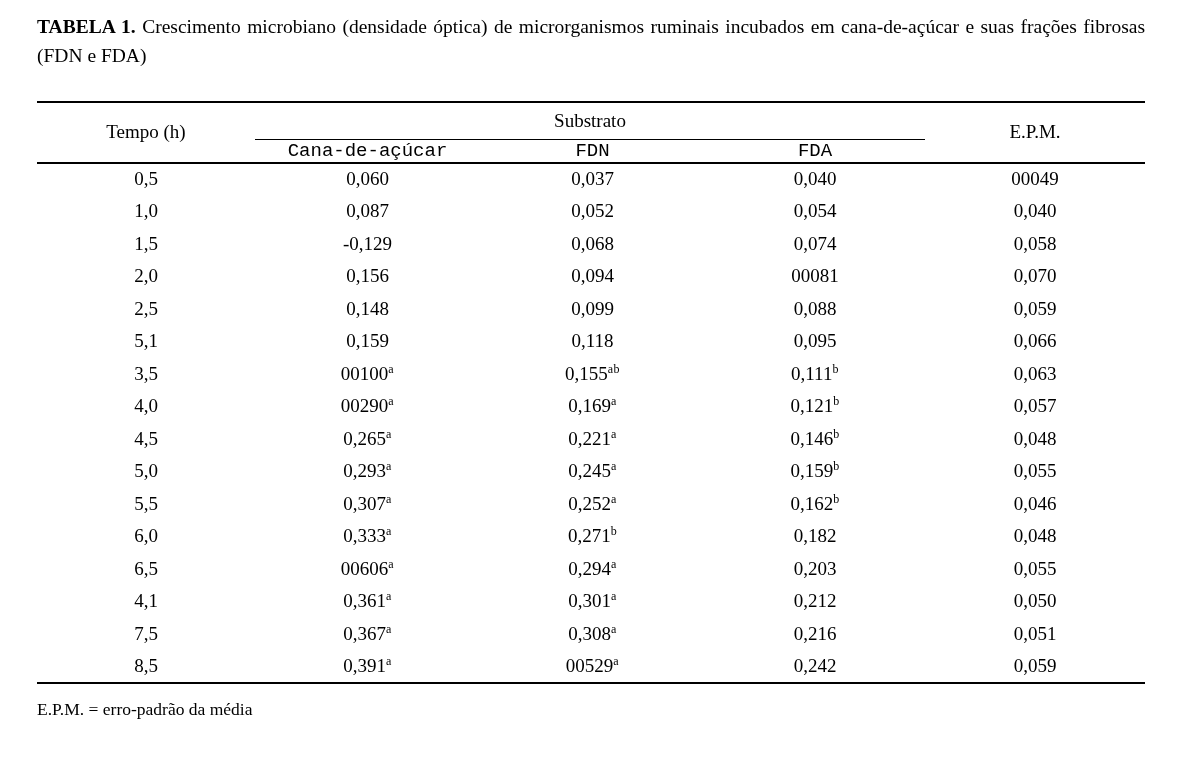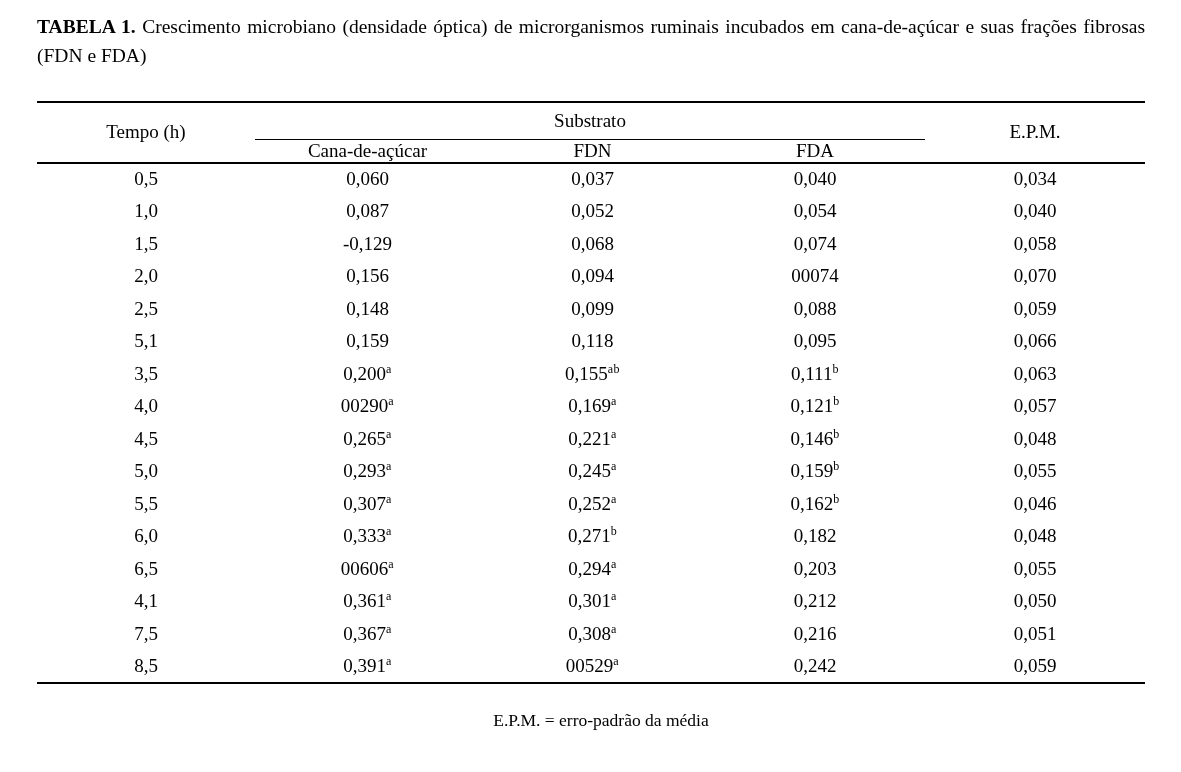--- a/index.html
+++ b/index.html
@@ -38,37 +38,37 @@
   col.c-cana  { width: 225px; }
   col.c-fdn   { width: 225px; }
   col.c-fda   { width: 220px; }
   col.c-epm   { width: 220px; }
   table.data-table th {
     font-weight: normal;
     text-align: center;
     vertical-align: middle;
   }
   tr.head-group th { height: 37px; }
-  tr.head-sub th   { height: 16px; }
+  tr.head-sub th   { height: 16px; font-family: Liberation Mono, monospace; }
   th.group-substrato { border-bottom: 1.5px solid #000; }
   thead th { border-bottom: 0; }
   tr.head-sub th, th.rowspan2 { border-bottom: 2px solid #000; }
   table.data-table td {
     height: 32.5px;
     text-align: center;
     vertical-align: middle;
     white-space: nowrap;
   }
   sup {
     font-size: 12px;
     line-height: 0;
     vertical-align: super;
     letter-spacing: 0.5px;
   }
-  .footnotes { margin-top: 22px; font-size: 17.5px; line-height: 29px; text-align: center; }
+  .footnotes { margin-top: 11px; font-size: 17.5px; line-height: 29px; }
   .footnote { display: block; }
   .footnote sup { font-size: 11.5px; }
 </style>
 </head>
 <body>
 
 <div class="page">
 
   <p class="title">
     <span class="title-label">TABELA 1.</span>
@@ -94,60 +94,60 @@
         <th>FDN</th>
         <th>FDA</th>
       </tr>
     </thead>
     <tbody id="table-body">
         <tr>
           <td><span>0,5</span></td>
           <td><span>0,060</span></td>
           <td><span>0,037</span></td>
           <td><span>0,040</span></td>
-          <td><span>0,034</span></td>
+          <td><span>00049</span></td>
         </tr>
         <tr>
           <td><span>1,0</span></td>
           <td><span>0,087</span></td>
           <td><span>0,052</span></td>
           <td><span>0,054</span></td>
           <td><span>0,040</span></td>
         </tr>
         <tr>
           <td><span>1,5</span></td>
           <td><span>-0,129</span></td>
           <td><span>0,068</span></td>
           <td><span>0,074</span></td>
           <td><span>0,058</span></td>
         </tr>
         <tr>
           <td><span>2,0</span></td>
           <td><span>0,156</span></td>
           <td><span>0,094</span></td>
-          <td><span>00074</span></td>
+          <td><span>00081</span></td>
           <td><span>0,070</span></td>
         </tr>
         <tr>
           <td><span>2,5</span></td>
           <td><span>0,148</span></td>
           <td><span>0,099</span></td>
           <td><span>0,088</span></td>
           <td><span>0,059</span></td>
         </tr>
         <tr>
           <td><span>5,1</span></td>
           <td><span>0,159</span></td>
           <td><span>0,118</span></td>
           <td><span>0,095</span></td>
           <td><span>0,066</span></td>
         </tr>
         <tr>
           <td><span>3,5</span></td>
-          <td><span>0,200</span><sup>a</sup></td>
+          <td><span>00100</span><sup>a</sup></td>
           <td><span>0,155</span><sup>ab</sup></td>
           <td><span>0,111</span><sup>b</sup></td>
           <td><span>0,063</span></td>
         </tr>
         <tr>
           <td><span>4,0</span></td>
           <td><span>00290</span><sup>a</sup></td>
           <td><span>0,169</span><sup>a</sup></td>
           <td><span>0,121</span><sup>b</sup></td>
           <td><span>0,057</span></td>

